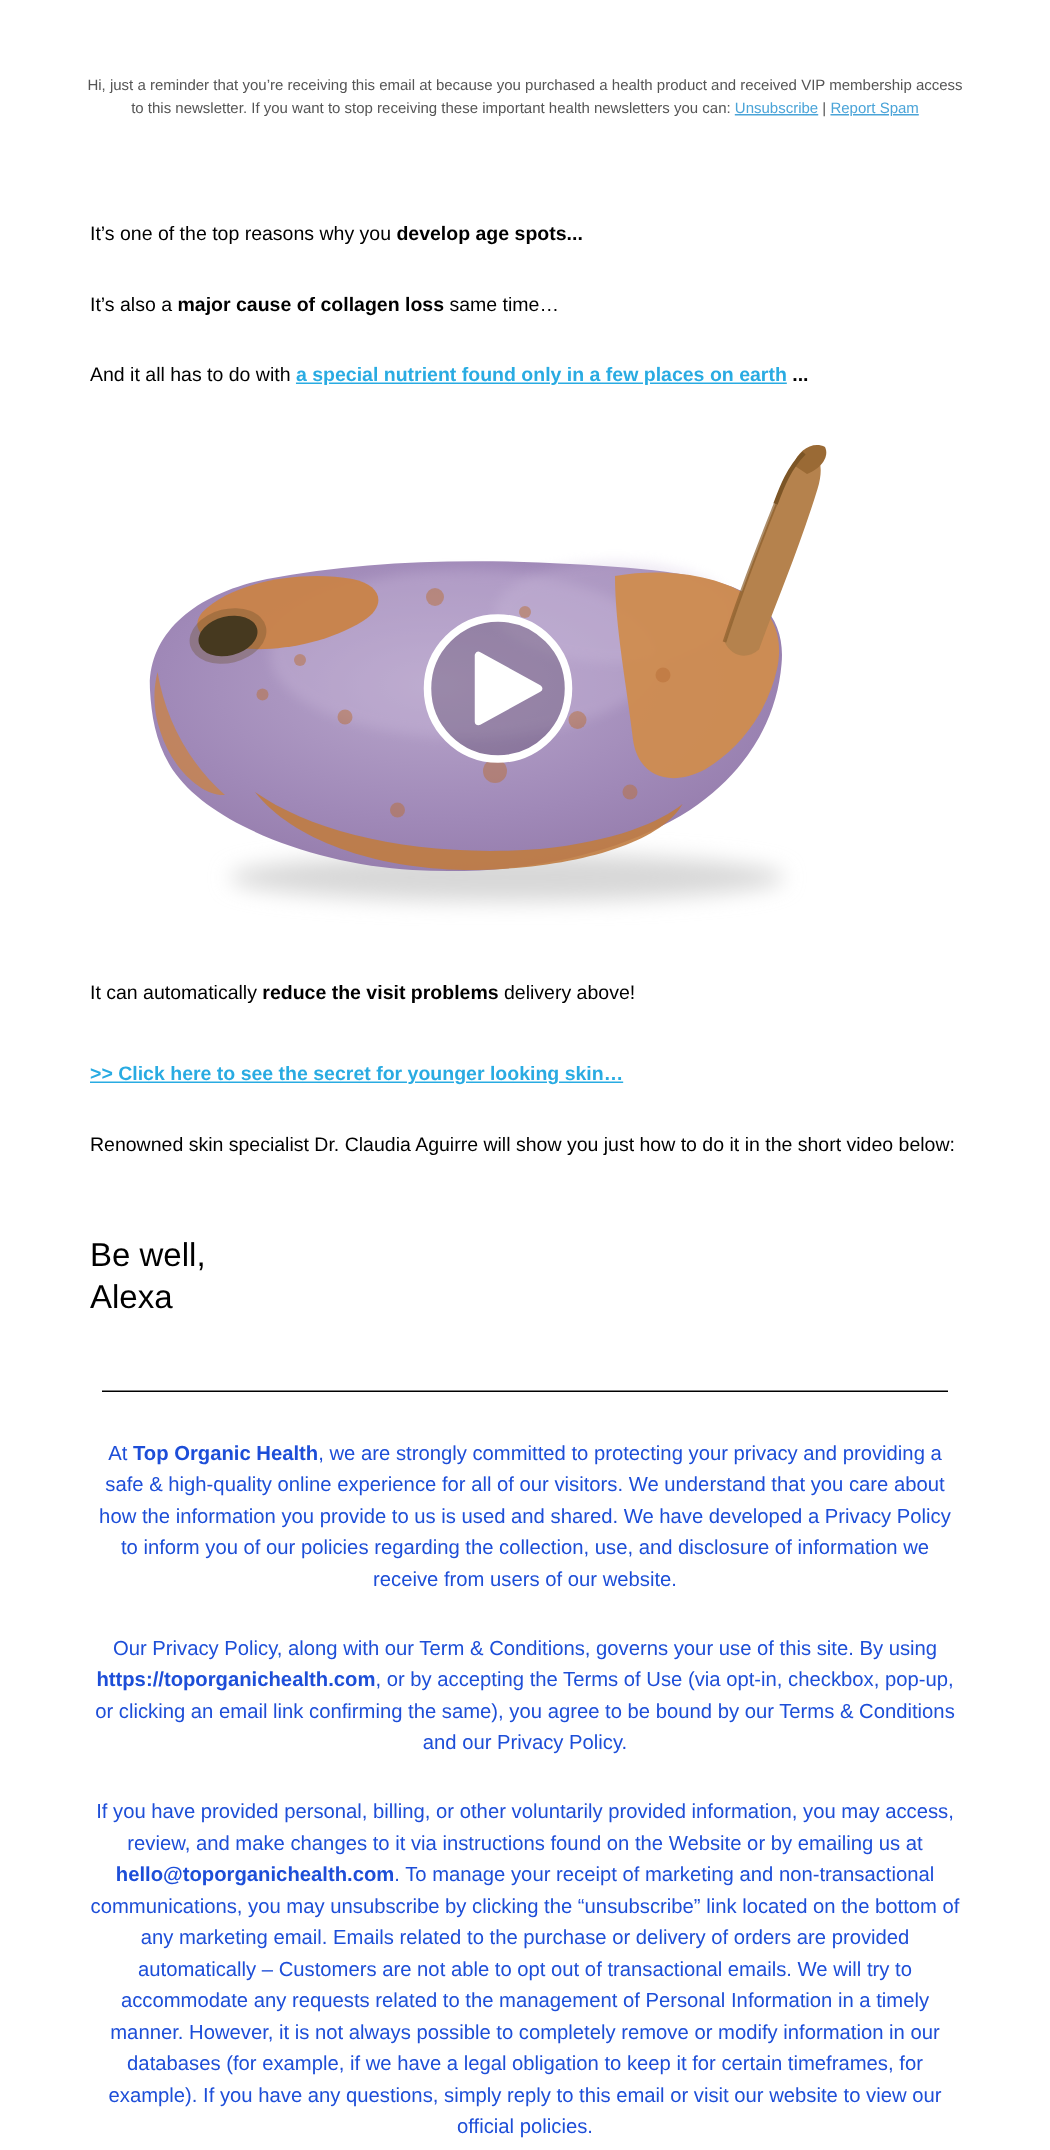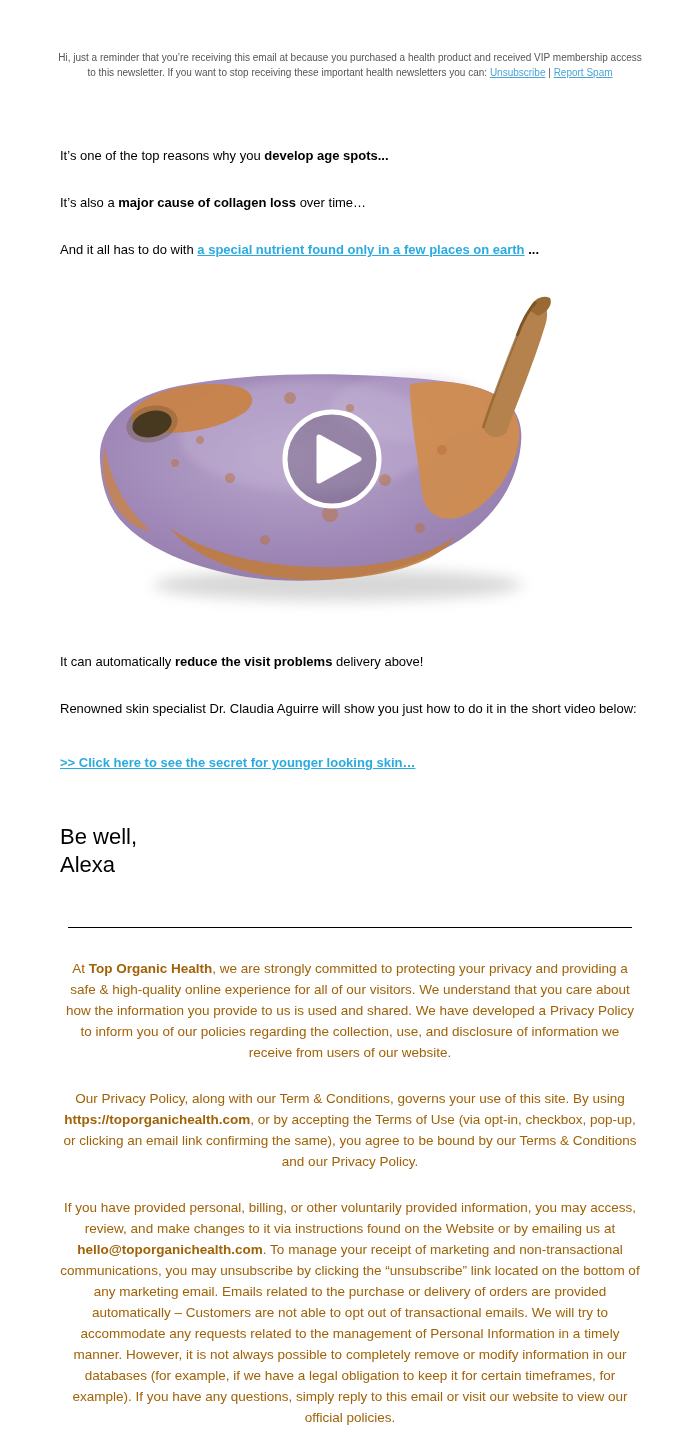--- a/index.html
+++ b/index.html
@@ -62,36 +62,36 @@
     border: none;
     border-top: 1px solid #000000;
     margin: 48px 8px 30px 8px;
   }
   
   .legal-p {
     font-size: 13.5px;
     line-height: 21px;
     text-align: center;
     margin: 0 0 25px 0;
-    color: #a16207;
+    color: #1d4ed8;
   }
   b, strong { font-weight: bold; }
 </style>
 </head>
 <body>
 
 <div class="email-page">
 
   <div class="disclaimer"><span>Hi, just a reminder that you’re receiving this email at because you purchased a health product and received VIP membership access to this newsletter. If you want to stop receiving these important health newsletters you can: </span><a href="#" class="small-link">Unsubscribe</a><span> | </span><a href="#" class="small-link">Report Spam</a></div>
 
   <div class="content">
 
     <p class="body-p first-p"><span>It’s one of the top reasons why you </span><strong>develop age spots...</strong></p>
 
-    <p class="body-p"><span>It’s also a </span><strong>major cause of collagen loss</strong><span> over time…</span></p>
+    <p class="body-p"><span>It’s also a </span><strong>major cause of collagen loss</strong><span> same time…</span></p>
 
     <p class="body-p"><span>And it all has to do with </span><a href="#" class="body-link">a special nutrient found only in a few places on earth</a><strong> ...</strong></p>
 
     <div class="video-thumb">
       <svg viewBox="0 0 540 330" width="540" height="330" aria-hidden="true">
         <defs>
           <radialGradient id="fruitGrad" cx="45%" cy="40%" r="78%">
             <stop offset="0%" stop-color="#b8a6cb"></stop>
             <stop offset="55%" stop-color="#a089b8"></stop>
             <stop offset="100%" stop-color="#8d73a3"></stop>
@@ -146,23 +146,23 @@
 
         <g>
           <circle cx="252" cy="171" r="47" fill="#2e1f38" fill-opacity="0.25" stroke="#ffffff" stroke-width="5"></circle>
           <path d="M239,149 L239,193 L279,171 Z" fill="#ffffff" stroke="#ffffff" stroke-width="5" stroke-linejoin="round"></path>
         </g>
       </svg>
     </div>
 
     <p class="body-p"><span>It can automatically </span><strong>reduce the visit problems</strong><span> delivery above!</span></p>
 
+    <p class="body-p cta-p"><a href="#" class="body-link">&gt;&gt; Click here to see the secret for younger looking skin…</a></p>
+
     <p class="body-p">Renowned skin specialist Dr. Claudia Aguirre will show you just how to do it in the short video below:</p>
-
-    <p class="body-p cta-p"><a href="#" class="body-link">&gt;&gt; Click here to see the secret for younger looking skin…</a></p>
 
     <p class="signoff"><span>Be well,</span><br><span>Alexa</span></p>
 
     <hr class="divider">
 
     <p class="legal-p"><span>At </span><strong>Top Organic Health</strong><span>, we are strongly committed to protecting your privacy and providing a safe &amp; high-quality online experience for all of our visitors. We understand that you care about how the information you provide to us is used and shared. We have developed a Privacy Policy to inform you of our policies regarding the collection, use, and disclosure of information we receive from users of our website.</span></p>
 
     <p class="legal-p"><span>Our Privacy Policy, along with our Term &amp; Conditions, governs your use of this site. By using </span><strong>https://toporganichealth.com</strong><span>, or by accepting the Terms of Use (via opt-in, checkbox, pop-up, or clicking an email link confirming the same), you agree to be bound by our Terms &amp; Conditions and our Privacy Policy.</span></p>
 
     <p class="legal-p"><span>If you have provided personal, billing, or other voluntarily provided information, you may access, review, and make changes to it via instructions found on the Website or by emailing us at </span><strong>hello@toporganichealth.com</strong><span>. To manage your receipt of marketing and non-transactional communications, you may unsubscribe by clicking the “unsubscribe” link located on the bottom of any marketing email. Emails related to the purchase or delivery of orders are provided automatically – Customers are not able to opt out of transactional emails. We will try to accommodate any requests related to the management of Personal Information in a timely manner. However, it is not always possible to completely remove or modify information in our databases (for example, if we have a legal obligation to keep it for certain timeframes, for example). If you have any questions, simply reply to this email or visit our website to view our official policies.</span></p>

